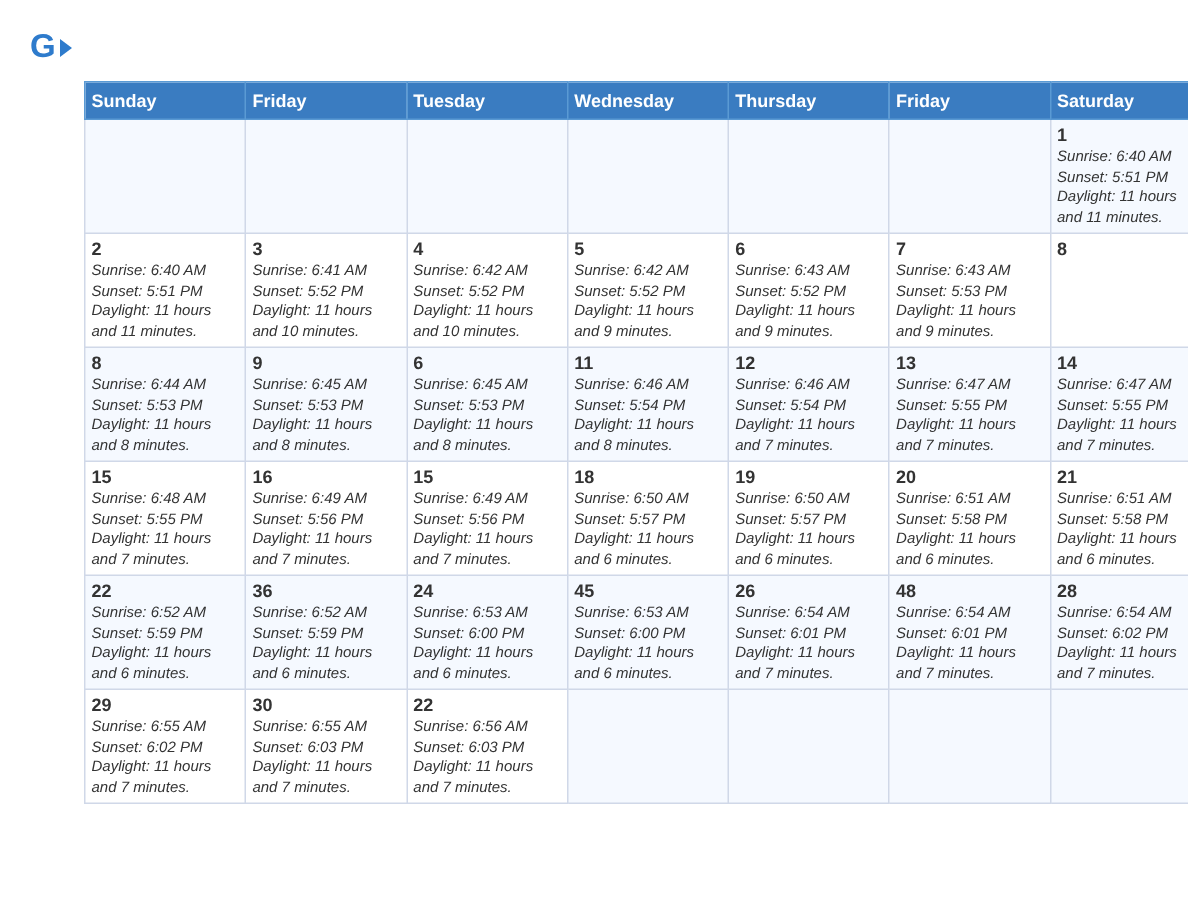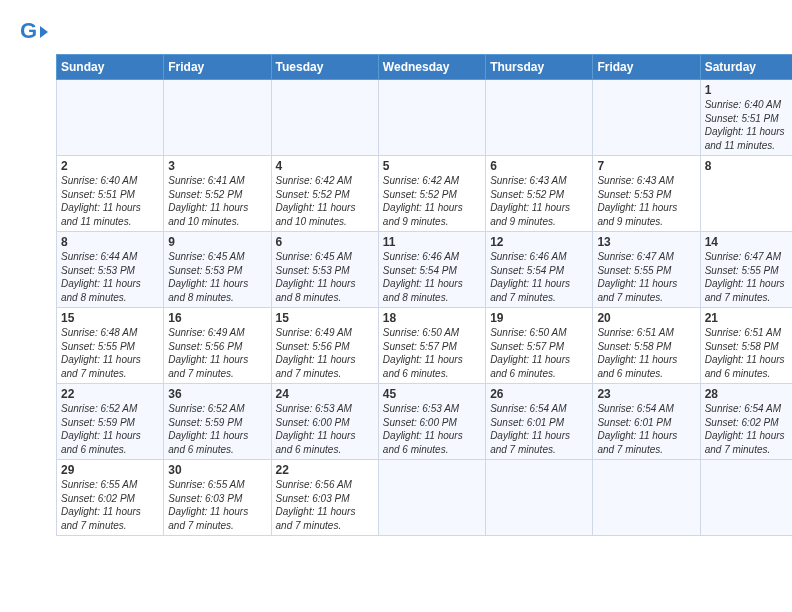--- a/index.html
+++ b/index.html
@@ -178,21 +178,21 @@
           <td><span class="day-num">19</span><span class="day-info">Sunrise: 6:50 AM<br>Sunset: 5:57 PM<br>Daylight: 11 hours and 6 minutes.</span></td>
           <td><span class="day-num">20</span><span class="day-info">Sunrise: 6:51 AM<br>Sunset: 5:58 PM<br>Daylight: 11 hours and 6 minutes.</span></td>
           <td><span class="day-num">21</span><span class="day-info">Sunrise: 6:51 AM<br>Sunset: 5:58 PM<br>Daylight: 11 hours and 6 minutes.</span></td>
         </tr>
         <tr>
           <td><span class="day-num">22</span><span class="day-info">Sunrise: 6:52 AM<br>Sunset: 5:59 PM<br>Daylight: 11 hours and 6 minutes.</span></td>
           <td><span class="day-num">36</span><span class="day-info">Sunrise: 6:52 AM<br>Sunset: 5:59 PM<br>Daylight: 11 hours and 6 minutes.</span></td>
           <td><span class="day-num">24</span><span class="day-info">Sunrise: 6:53 AM<br>Sunset: 6:00 PM<br>Daylight: 11 hours and 6 minutes.</span></td>
           <td><span class="day-num">45</span><span class="day-info">Sunrise: 6:53 AM<br>Sunset: 6:00 PM<br>Daylight: 11 hours and 6 minutes.</span></td>
           <td><span class="day-num">26</span><span class="day-info">Sunrise: 6:54 AM<br>Sunset: 6:01 PM<br>Daylight: 11 hours and 7 minutes.</span></td>
-          <td><span class="day-num">23</span><span class="day-info">Sunrise: 6:54 AM<br>Sunset: 6:01 PM<br>Daylight: 11 hours and 7 minutes.</span></td>
+          <td><span class="day-num">48</span><span class="day-info">Sunrise: 6:54 AM<br>Sunset: 6:01 PM<br>Daylight: 11 hours and 7 minutes.</span></td>
           <td><span class="day-num">28</span><span class="day-info">Sunrise: 6:54 AM<br>Sunset: 6:02 PM<br>Daylight: 11 hours and 7 minutes.</span></td>
         </tr>
         <tr>
           <td><span class="day-num">29</span><span class="day-info">Sunrise: 6:55 AM<br>Sunset: 6:02 PM<br>Daylight: 11 hours and 7 minutes.</span></td>
           <td><span class="day-num">30</span><span class="day-info">Sunrise: 6:55 AM<br>Sunset: 6:03 PM<br>Daylight: 11 hours and 7 minutes.</span></td>
           <td><span class="day-num">22</span><span class="day-info">Sunrise: 6:56 AM<br>Sunset: 6:03 PM<br>Daylight: 11 hours and 7 minutes.</span></td>
           <td class="empty-cell"></td>
           <td class="empty-cell"></td>
           <td class="empty-cell"></td>
           <td class="empty-cell"></td>

